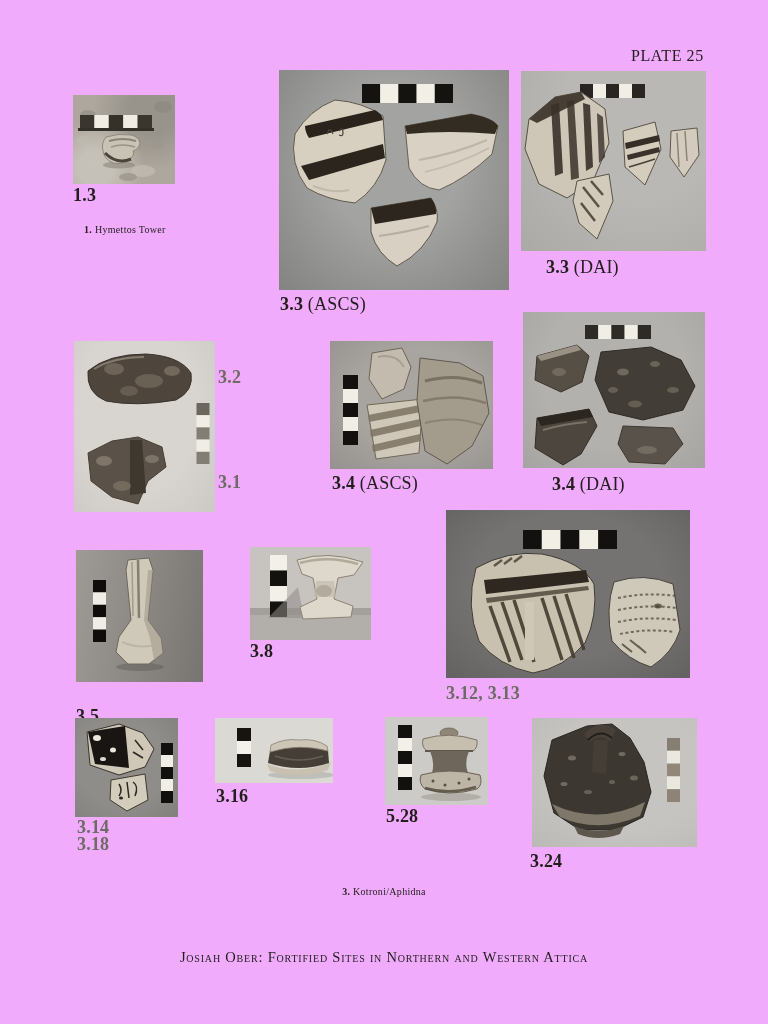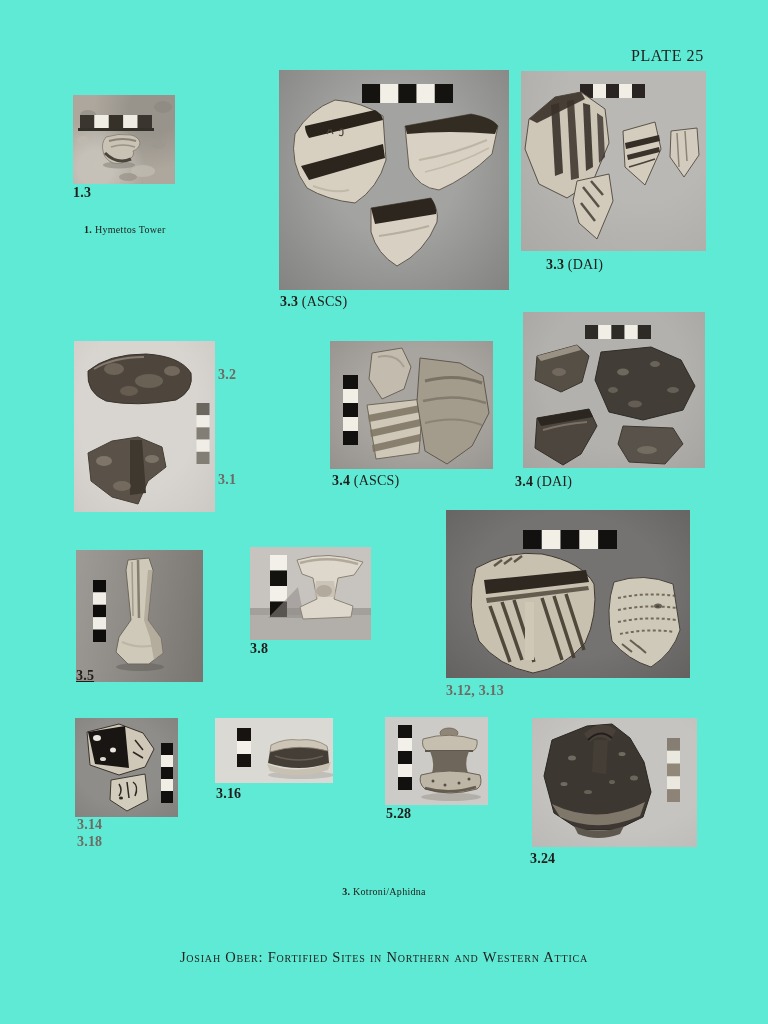--- a/index.html
+++ b/index.html
@@ -1,20 +1,20 @@
 <!DOCTYPE html>
 <html><head>
 <meta charset="utf-8">
 <style>
   html,body{margin:0;padding:0;background:#fbfaf7;}
-  #page{position:relative;width:768px;height:1024px;background:#5eead4;overflow:hidden;
+  #page{position:relative;width:768px;height:1024px;background:#f0abfc;overflow:hidden;
         font-family:"Liberation Serif","DejaVu Serif",serif;color:#211e1b;}
   .photo{position:absolute;overflow:hidden;}
   .photo svg{display:block;width:100%;height:100%;}
-  .figlabel{position:absolute;font-size:14px;line-height:1.15;letter-spacing:.2px;color:#211e1b;}
+  .figlabel{position:absolute;font-size:18px;line-height:1.15;letter-spacing:.2px;color:#211e1b;}
   .figlabel .b{font-weight:bold;}
   .muted{color:#6e6a64;}
   .caption{position:absolute;font-size:10px;letter-spacing:.3px;}
   .caption .b{font-weight:bold;}
   .centered{left:0;right:0;text-align:center;}
   #plate-label{position:absolute;left:631px;top:47px;font-size:16px;letter-spacing:.6px;}
   #footer{position:absolute;left:0;right:0;top:949px;text-align:center;font-size:14.5px;
           font-variant:small-caps;letter-spacing:.8px;}
   
   .bg-1-3{background:radial-gradient(circle at 22% 82%,#c6c1b8 0 16%,rgba(198,193,184,0) 45%),
@@ -222,42 +222,42 @@
         <path d="M14,106 L66,97 L70,105 L18,114 Z" fill="#2b2620"></path>
         <path d="M20,118 Q40,112 64,110" stroke="#978e80" stroke-width="2" opacity="0.6" fill="none"></path>
       </g>
       <g>
         <path d="M100,114 L150,116 L160,132 L142,152 L106,150 L95,132 Z" fill="#58524a" stroke="#3e3830" stroke-width="1"></path>
         <ellipse cx="124" cy="136" rx="10" ry="4" fill="#94b" opacity="0"></ellipse>
         <ellipse cx="124" cy="138" rx="10" ry="4" fill="#948b7d" opacity="0.45"></ellipse>
       </g>
     </svg>
   </div>
-  <div class="figlabel" style="left:515px;top:474px;text-align:right;"><span class="b">3.4</span><span> (DAI)</span></div>
+  <div class="figlabel" style="left:552px;top:474px;text-align:right;"><span class="b">3.4</span><span> (DAI)</span></div>
 
   <div class="photo bg-35" style="left:76px;top:550px;width:127px;height:132px;">
     <svg viewBox="0 0 127 132">
       <g>
         <rect x="17" y="30" width="13" height="12.4" fill="#0f0d0b"></rect>
         <rect x="17" y="42.4" width="13" height="12.4" fill="#efede5"></rect>
         <rect x="17" y="54.8" width="13" height="12.4" fill="#0f0d0b"></rect>
         <rect x="17" y="67.2" width="13" height="12.4" fill="#efede5"></rect>
         <rect x="17" y="79.6" width="13" height="12.4" fill="#0f0d0b"></rect>
       </g>
       <g>
         <ellipse cx="64" cy="117" rx="24" ry="4" fill="#605d58" opacity="0.5"></ellipse>
         <path d="M52,10 L73,8 L77,20 L72,70 L85,88 L87,103 L73,114 L52,114 L40,102 L43,87 L55,70 L50,20 Z" fill="#cfc9ba" stroke="#6e675c" stroke-width="1"></path>
         <path d="M62,10 L63,68" stroke="#867e6f" stroke-width="2.5"></path>
         <path d="M56,12 L57,66" stroke="#a39b8c" stroke-width="1.5"></path>
         <path d="M72,20 L77,20 L72,70 L85,88 L87,103 L78,110 L74,88 L68,70 Z" fill="#a89f90" opacity="0.7"></path>
         <path d="M46,92 Q64,100 82,94" stroke="#b5ac9c" stroke-width="2" fill="none" opacity="0.7"></path>
       </g>
     </svg>
   </div>
-  <div class="figlabel" style="left:76px;top:668px;text-decoration:underline;"><span class="b">3.5</span><span></span></div>
+  <div class="figlabel" style="left:76px;top:706px;text-decoration:underline;"><span class="b">3.5</span><span></span></div>
 
   <div class="photo bg-38" style="left:250px;top:547px;width:121px;height:93px;">
     <svg viewBox="0 0 121 93">
       <g>
         <rect x="20" y="8" width="17" height="15.5" fill="#f3f0e9"></rect>
         <rect x="20" y="23.5" width="17" height="15.5" fill="#14120f"></rect>
         <rect x="20" y="39" width="17" height="15.5" fill="#f3f0e9"></rect>
         <rect x="20" y="54.5" width="17" height="15.5" fill="#14120f"></rect>
       </g>
       <g>

